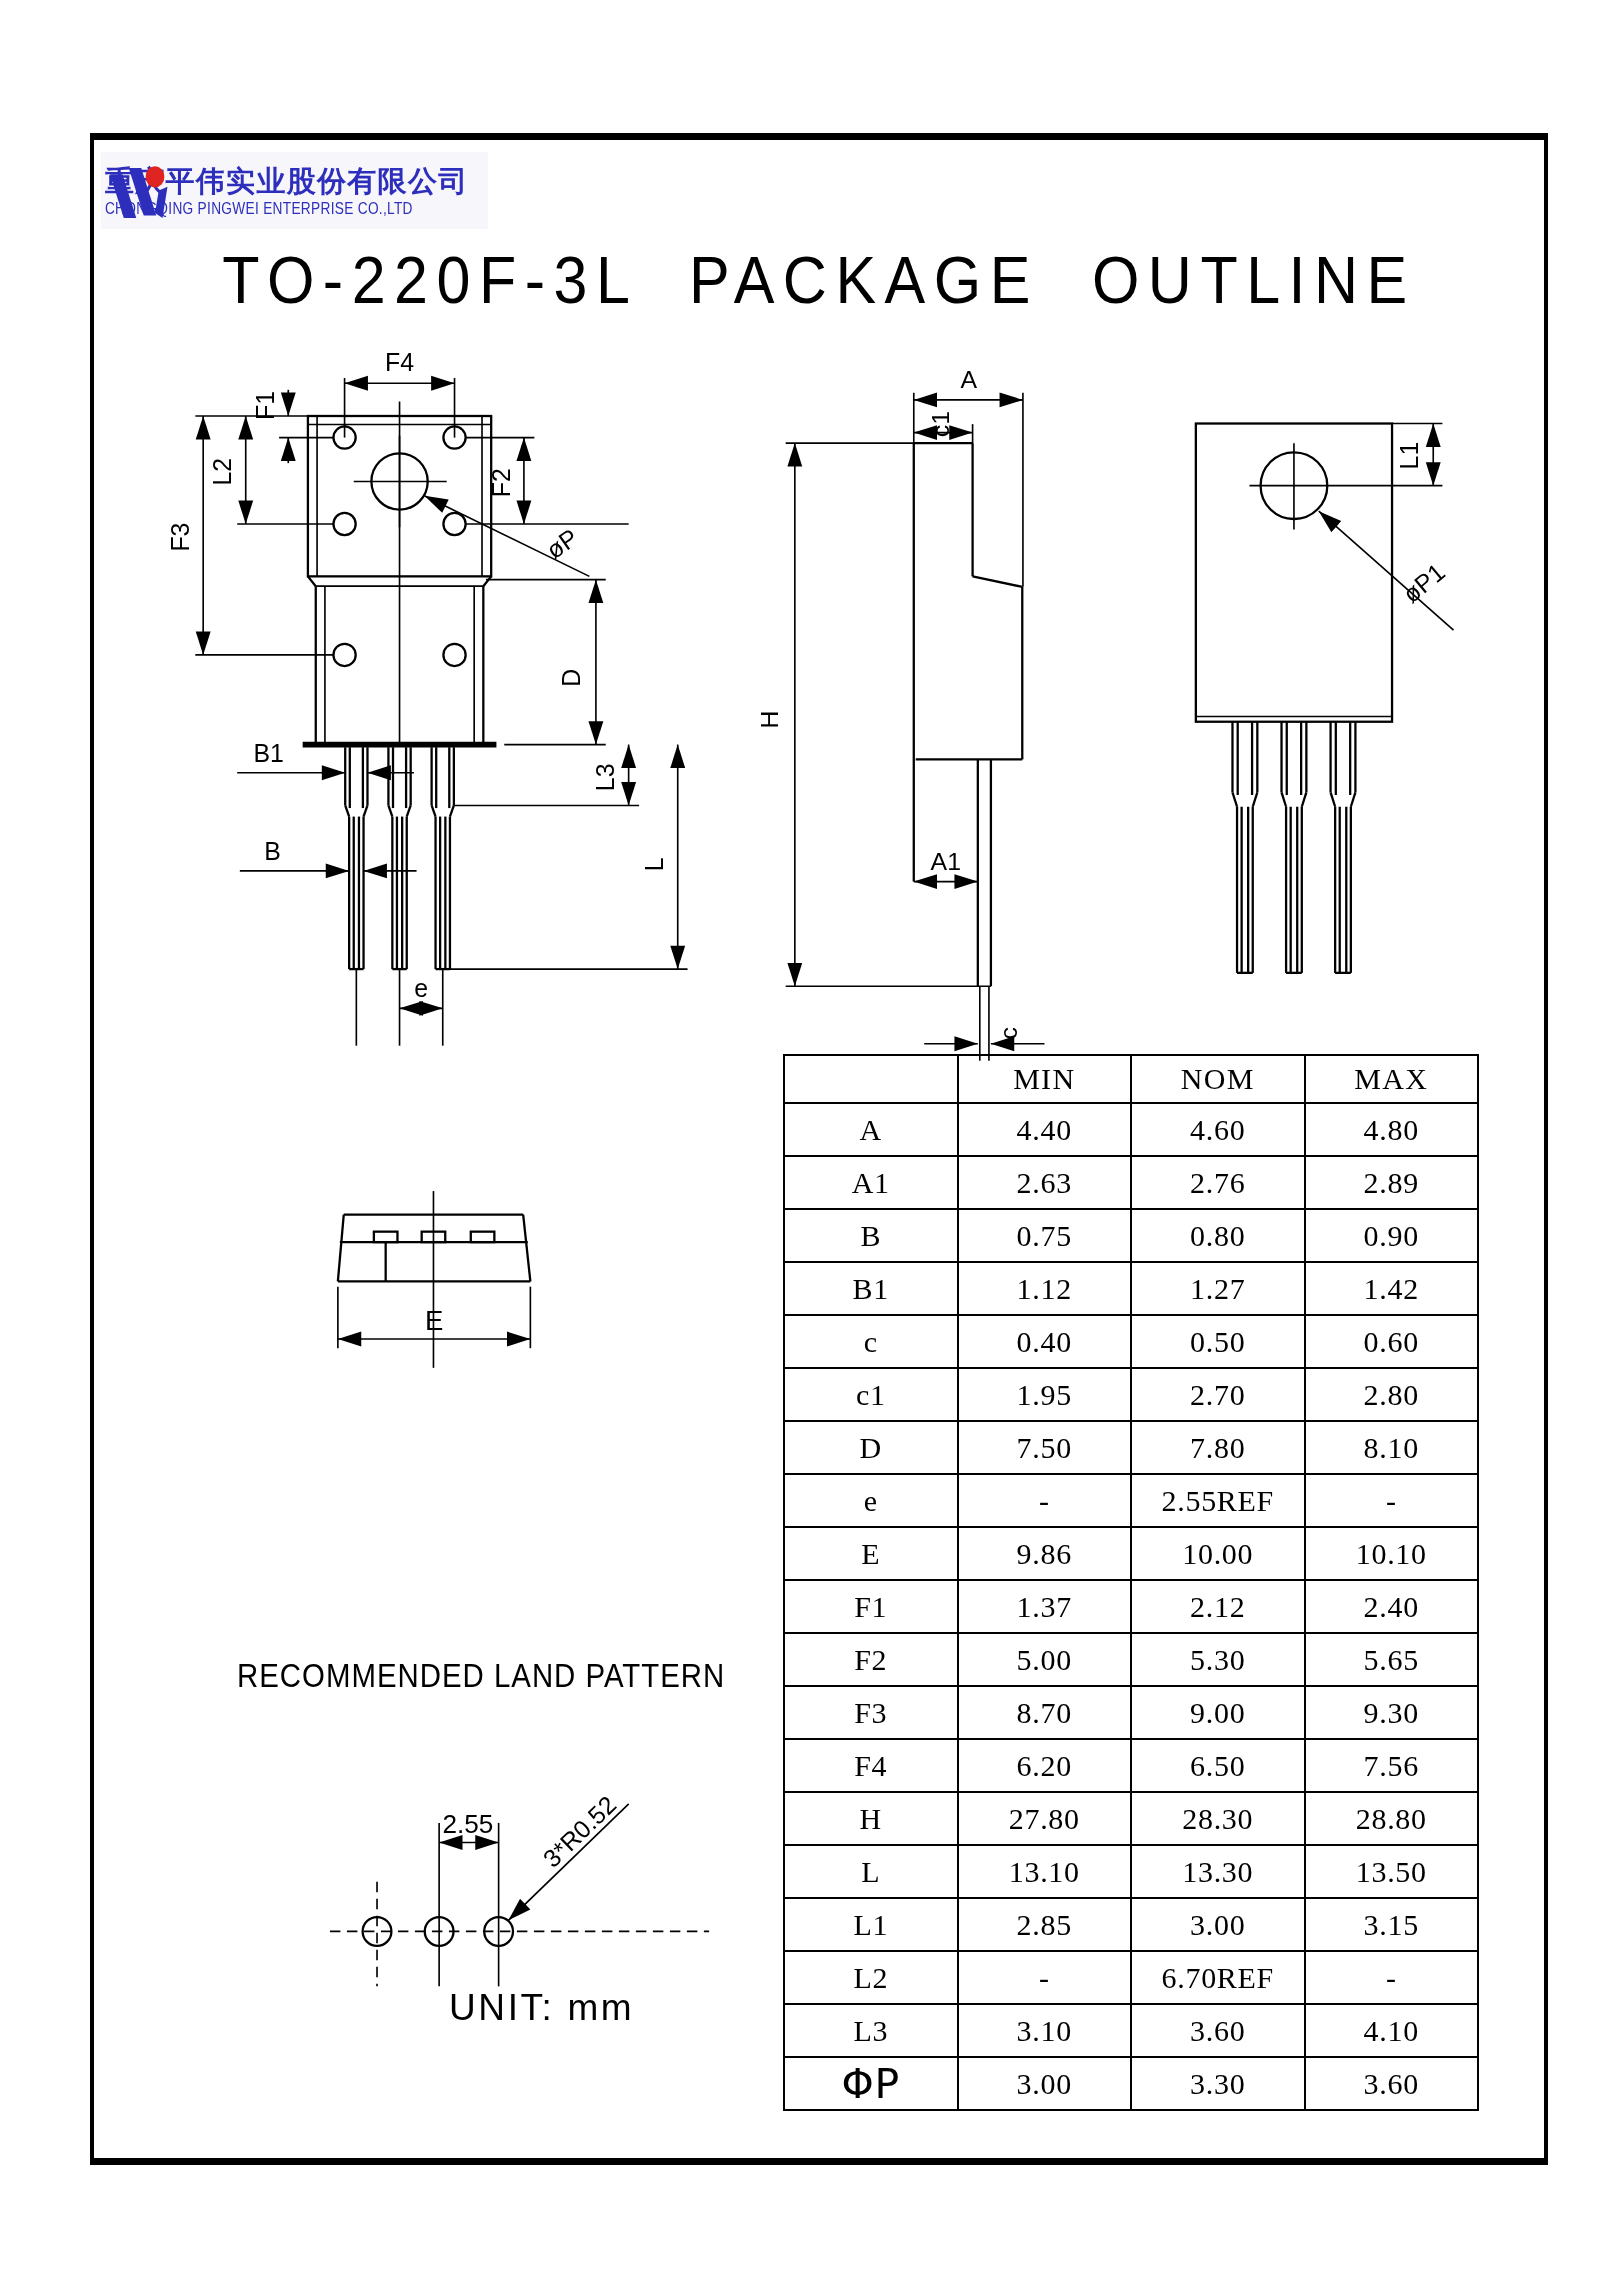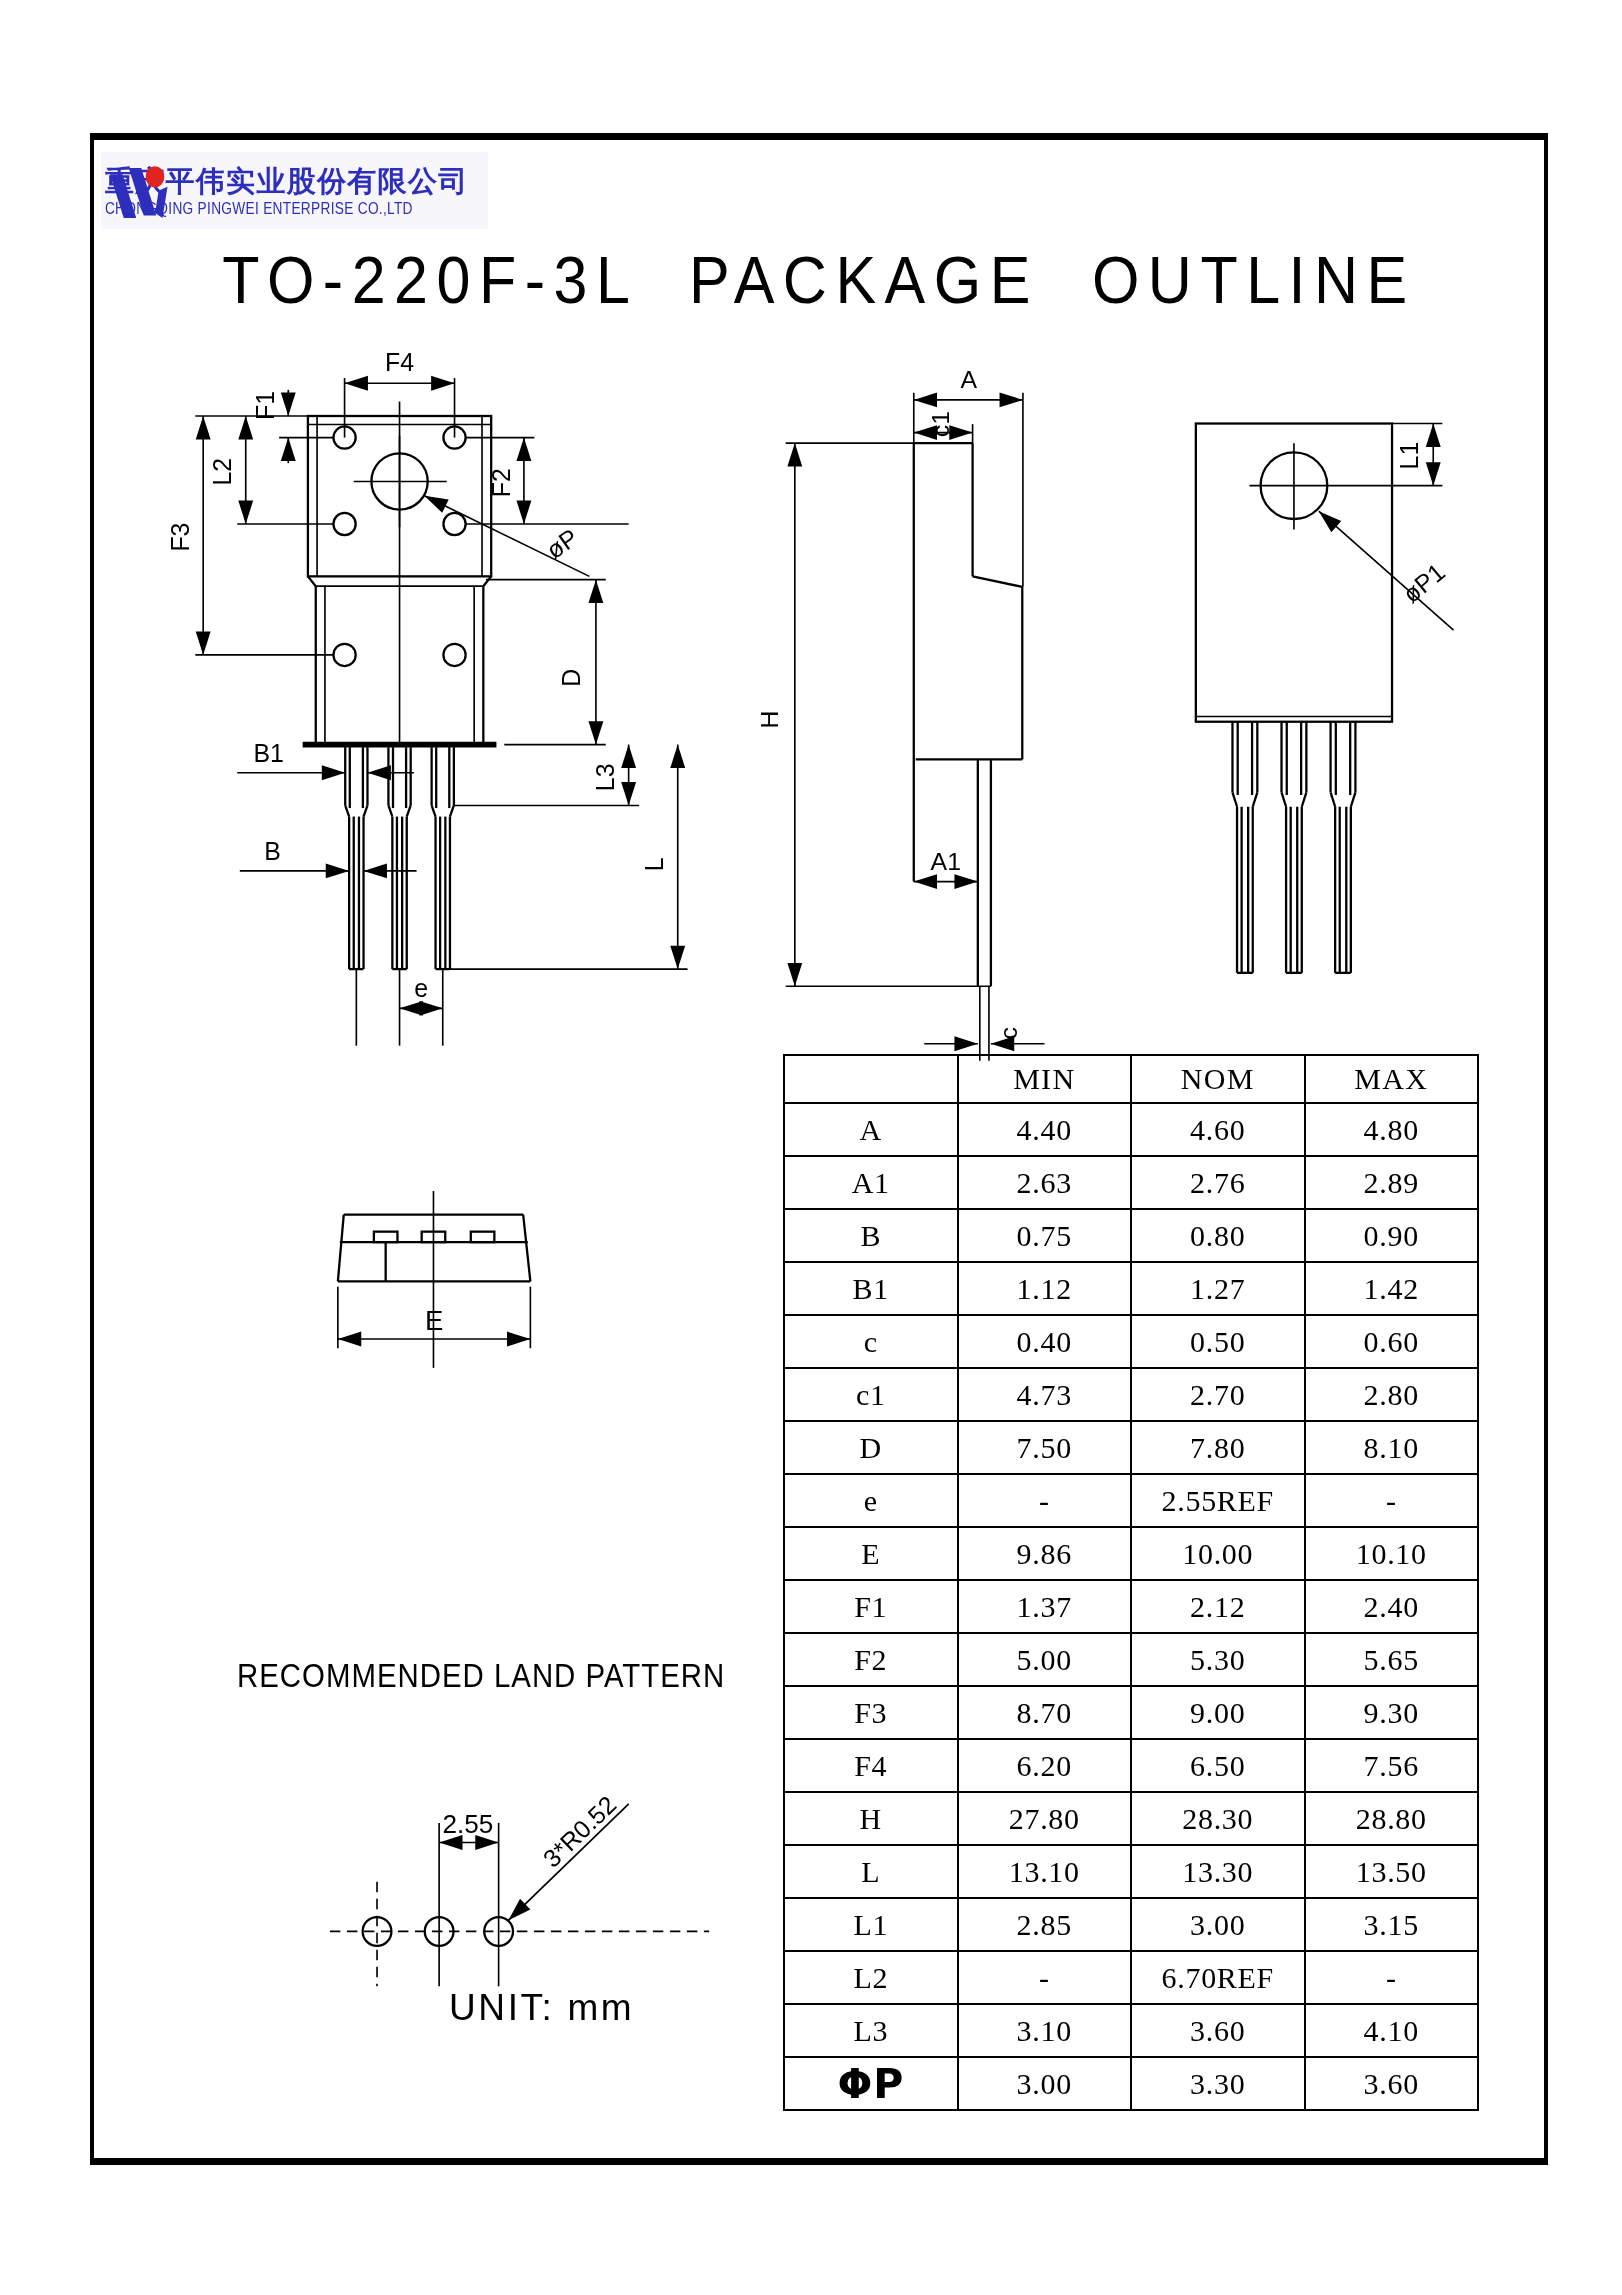--- a/index.html
+++ b/index.html
@@ -19,21 +19,21 @@
   .thin{stroke:#000;stroke-width:2.5;fill:none;}
   .thick{stroke:#000;stroke-width:9;fill:none;}
   .dim{stroke:#000;stroke-width:2.5;fill:none;}
   .dash{stroke:#000;stroke-width:2.5;fill:none;stroke-dasharray:16 10;}
   .lbl{font-family:"Liberation Sans",sans-serif;font-size:38px;fill:#000;}
   
   .dim-table{position:absolute;left:783px;top:1054px;width:696px;border-collapse:collapse;table-layout:fixed;font-family:"Liberation Serif",serif;}
   .dim-table th,.dim-table td{border:2.6px solid #000;text-align:center;font-size:30px;font-weight:normal;padding:0;overflow:hidden;}
   .dim-table th{height:46px;letter-spacing:1.3px;text-align:center;}
   .dim-table td{height:51px;letter-spacing:0.7px;}
-  .dim-table td.xl{font-size:41px;font-weight:bold;font-family:"DejaVu Sans",sans-serif;}
+  .dim-table td.xl{font-size:41px;font-weight:normal;font-family:"DejaVu Sans",sans-serif;}
 </style>
 </head>
 <body>
 
 <svg width="0" height="0" style="position:absolute">
   <defs>
     <marker id="ah" viewBox="0 0 12 10" refX="11" refY="5" markerWidth="16" markerHeight="13" orient="auto-start-reverse">
       <path d="M0,1.5 L11,5 L0,8.5 Z"></path>
     </marker>
   </defs>
@@ -340,21 +340,21 @@
         <td>1.42</td>
       </tr>
       <tr>
         <td>c</td>
         <td>0.40</td>
         <td>0.50</td>
         <td>0.60</td>
       </tr>
       <tr>
         <td>c1</td>
-        <td>4.73</td>
+        <td>1.95</td>
         <td>2.70</td>
         <td>2.80</td>
       </tr>
       <tr>
         <td>D</td>
         <td>7.50</td>
         <td>7.80</td>
         <td>8.10</td>
       </tr>
       <tr>

